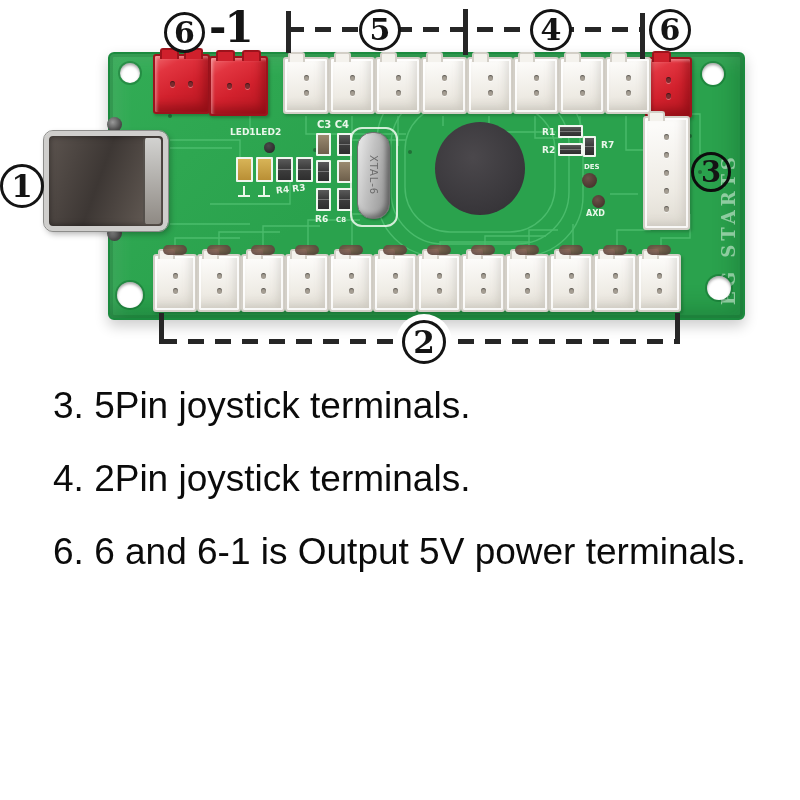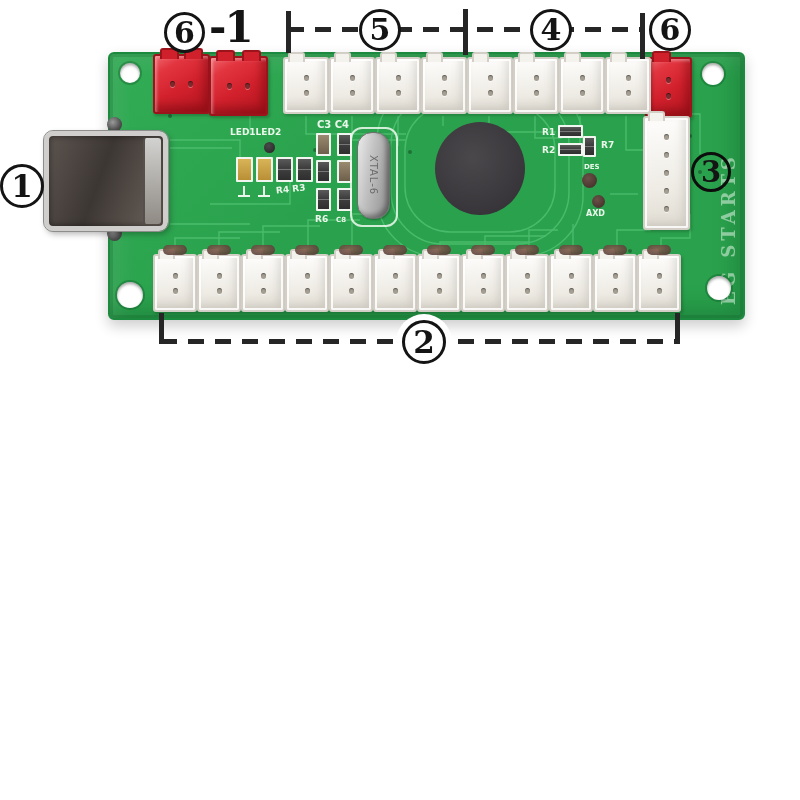--- a/index.html
+++ b/index.html
@@ -367,15 +367,18 @@
   <div class="num-badge" style="left:0px;top:164px;width:44px;height:44px;font-size:31px;">1</div>
   <div class="num-badge" style="left:402px;top:320px;width:44px;height:44px;font-size:31px;box-shadow:0 0 0 6px #fff;">2</div>
   <div class="num-badge on-board" style="left:691px;top:152px;width:40px;height:40px;font-size:29px;">3</div>
   <div class="num-badge" style="left:530px;top:9px;width:42px;height:42px;font-size:30px;">4</div>
   <div class="num-badge" style="left:359px;top:9px;width:42px;height:42px;font-size:30px;">5</div>
   <div class="num-badge" style="left:649px;top:9px;width:42px;height:42px;font-size:30px;">6</div>
   <div class="num-badge" style="left:164px;top:12px;width:41px;height:41px;font-size:30px;">6</div>
   <div class="badge-suffix" style="left:209px;top:7px;font-size:42px;">-1</div>
 
   <div class="legend">
+    <div class="legend-item">3. 5Pin joystick terminals.</div>
+    <div class="legend-item">4. 2Pin joystick terminals.</div>
+    <div class="legend-item">6. 6 and 6-1 is Output 5V power terminals.</div>
   </div>
 
 </div>
 
 </body></html>

